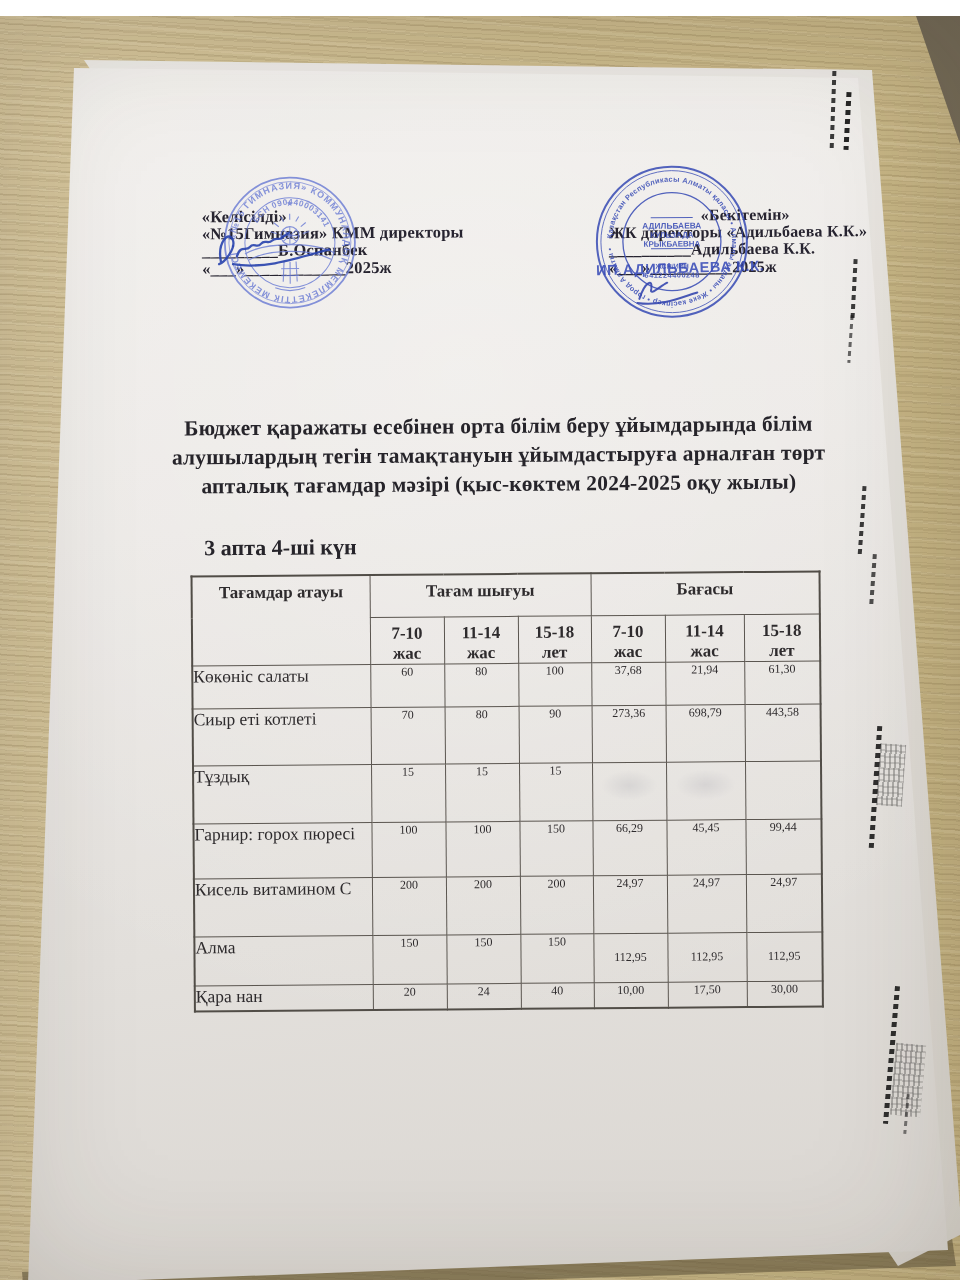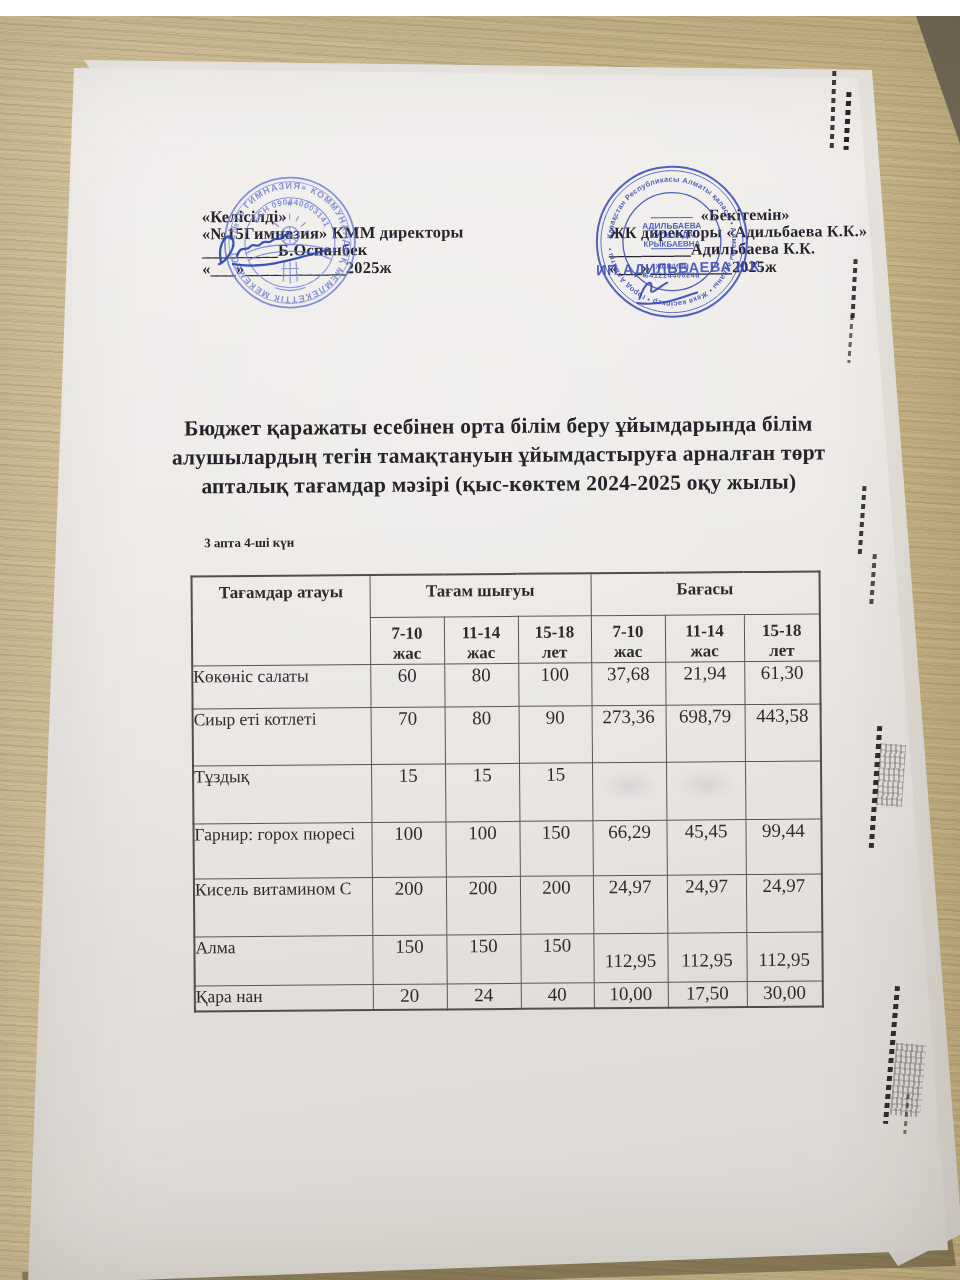--- a/index.html
+++ b/index.html
@@ -45,34 +45,34 @@
   .stamp-overlay{position:absolute;left:599px;top:245px;width:200px;
     font-family:"Liberation Sans",sans-serif;font-weight:700;font-size:14.5px;
     letter-spacing:.6px;color:#3a4db8;opacity:.88;transform:rotate(-1.2deg);white-space:nowrap;}
   .sig{position:absolute;}
   .sig-left{left:210px;top:206px;width:150px;height:52px;}
   .sig-right{left:634px;top:258px;width:76px;height:36px;}
 
   
   .title{position:absolute;left:168px;top:396px;width:664px;text-align:center;
     font-weight:bold;font-size:21.5px;line-height:29px;letter-spacing:.2px;color:#26242a;}
-  .subtitle{position:absolute;left:205px;top:517px;font-weight:bold;font-size:13px;color:#26242a;}
+  .subtitle{position:absolute;left:205px;top:517px;font-weight:bold;font-size:22px;color:#26242a;}
 
   
   .menu-table{position:absolute;left:191px;top:557px;border-collapse:collapse;table-layout:fixed;
     border:2px solid #514d47;}
   .menu-table td,.menu-table th{border:1.4px solid #5b5650;vertical-align:top;
     font-family:"Liberation Serif",serif;color:#2e2b2d;padding:0;}
   .menu-table th{font-size:17px;font-weight:bold;text-align:center;padding-top:6px;}
   .th-age div{line-height:20px;}
   .h-h1{height:42px}.h-h2{height:40px}
   .h-r0{height:43px}.h-r1{height:57px}.h-r2{height:58px}.h-r3{height:55px}
   .h-r4{height:58px}.h-r5{height:49px}.h-r6{height:26px}
   .td-name{font-size:17.5px;text-align:left;padding:3px 2px 0 7px;}
-  .td-num{font-size:19px;text-align:center;padding-top:3px;}
+  .td-num{font-size:12px;text-align:center;padding-top:3px;}
   .alma-pr .td-pr{padding-top:16px;}
   .smudge{background:radial-gradient(55% 38% at 50% 40%, rgba(140,140,152,.18), rgba(0,0,0,0) 70%);}
 
   
   .tmark{position:absolute;background:repeating-linear-gradient(180deg,#1b1b1b 0 5px,rgba(0,0,0,0) 5px 9px);}
   .thatch{position:absolute;
     background:
       repeating-linear-gradient(90deg,rgba(25,25,25,.5) 0 2px,rgba(0,0,0,0) 2px 5px),
       repeating-linear-gradient(180deg,rgba(25,25,25,.3) 0 2px,rgba(0,0,0,0) 2px 6px);
     opacity:.55;}

